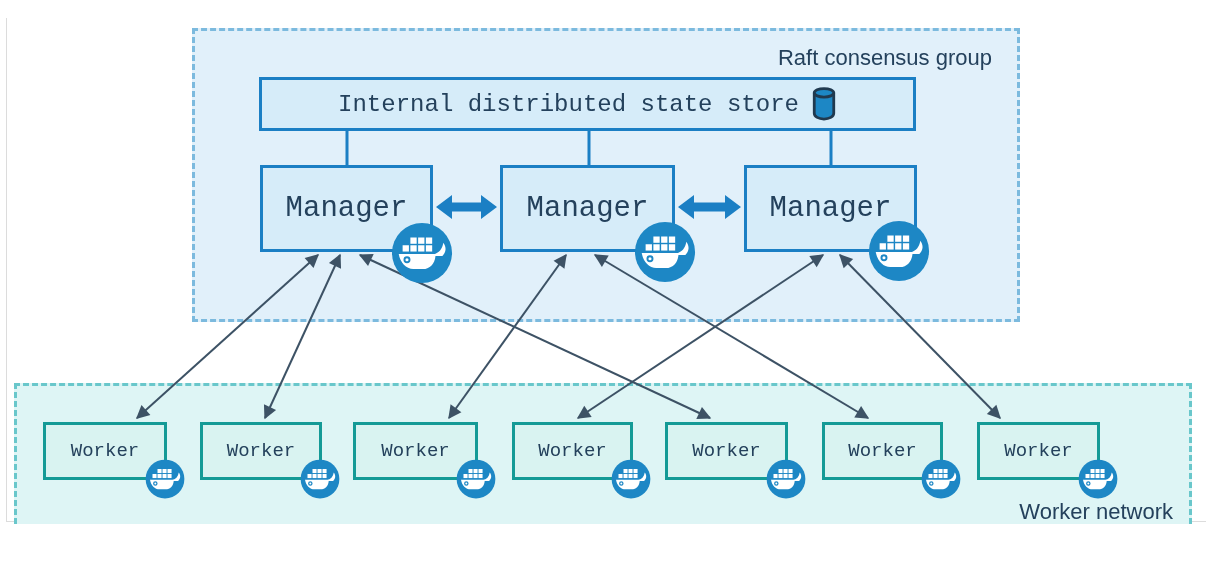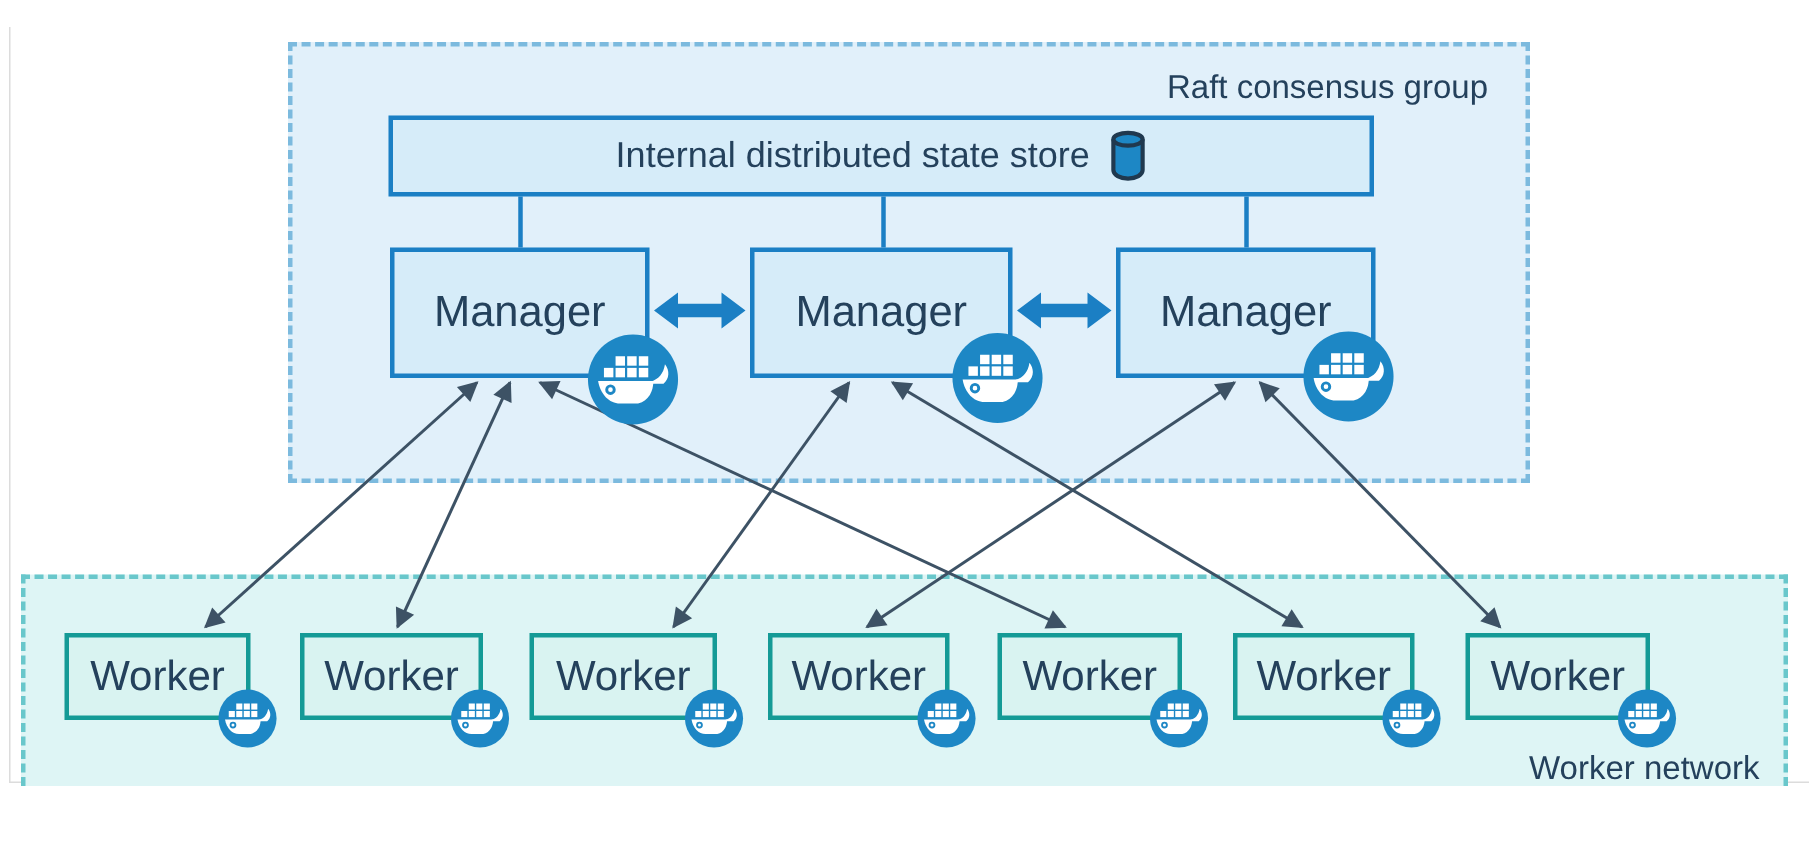--- a/index.html
+++ b/index.html
@@ -34,37 +34,38 @@
     background:var(--gossip-bg);border-color:var(--gossip-border);
   }
   .group-label{
     position:absolute;color:var(--text-navy);font-size:22px;line-height:1;white-space:nowrap;
   }
   .raft-label{right:25px;top:16px;}
   .gossip-label{right:16px;bottom:7px;}
   .node{
     position:absolute;box-sizing:border-box;display:flex;align-items:center;justify-content:center;
     color:var(--text-navy);
+    font-family:Liberation Mono, monospace;
   }
   .store-box{
     left:259px;top:77px;width:657px;height:54px;
     background:var(--box-blue-fill);border:3px solid var(--accent-blue);
     font-size:24px;gap:12px;
   }
   .manager-box{
     top:165px;height:87px;
     background:var(--box-blue-fill);border:3px solid var(--accent-blue);
     font-size:29px;
     align-items:center;
   }
   .m1{left:260px;width:173px;} .m2{left:500px;width:175px;} .m3{left:744px;width:173px;}
   .worker-box{
     top:422px;height:58px;
     background:var(--worker-fill);border:3px solid var(--teal-border);
-    font-size:28px;
+    font-size:19px;
   }
   .w1{left:43px;width:124px;} .w2{left:200px;width:122px;} .w3{left:353px;width:125px;}
   .w4{left:512px;width:121px;} .w5{left:665px;width:123px;} .w6{left:822px;width:121px;}
   .w7{left:977px;width:123px;}
   .overlay{position:absolute;left:0;top:0;pointer-events:none;}
   .icon-abs{position:absolute;pointer-events:none;}
   .whale-bg{fill:var(--docker-blue);}
   .whale-eye{fill:none;stroke:var(--docker-blue);stroke-width:2;}
   .cyl{fill:var(--docker-blue);stroke:#20394f;stroke-width:3;stroke-linejoin:round;}
   .store-conn{stroke:var(--accent-blue);stroke-width:3;}

